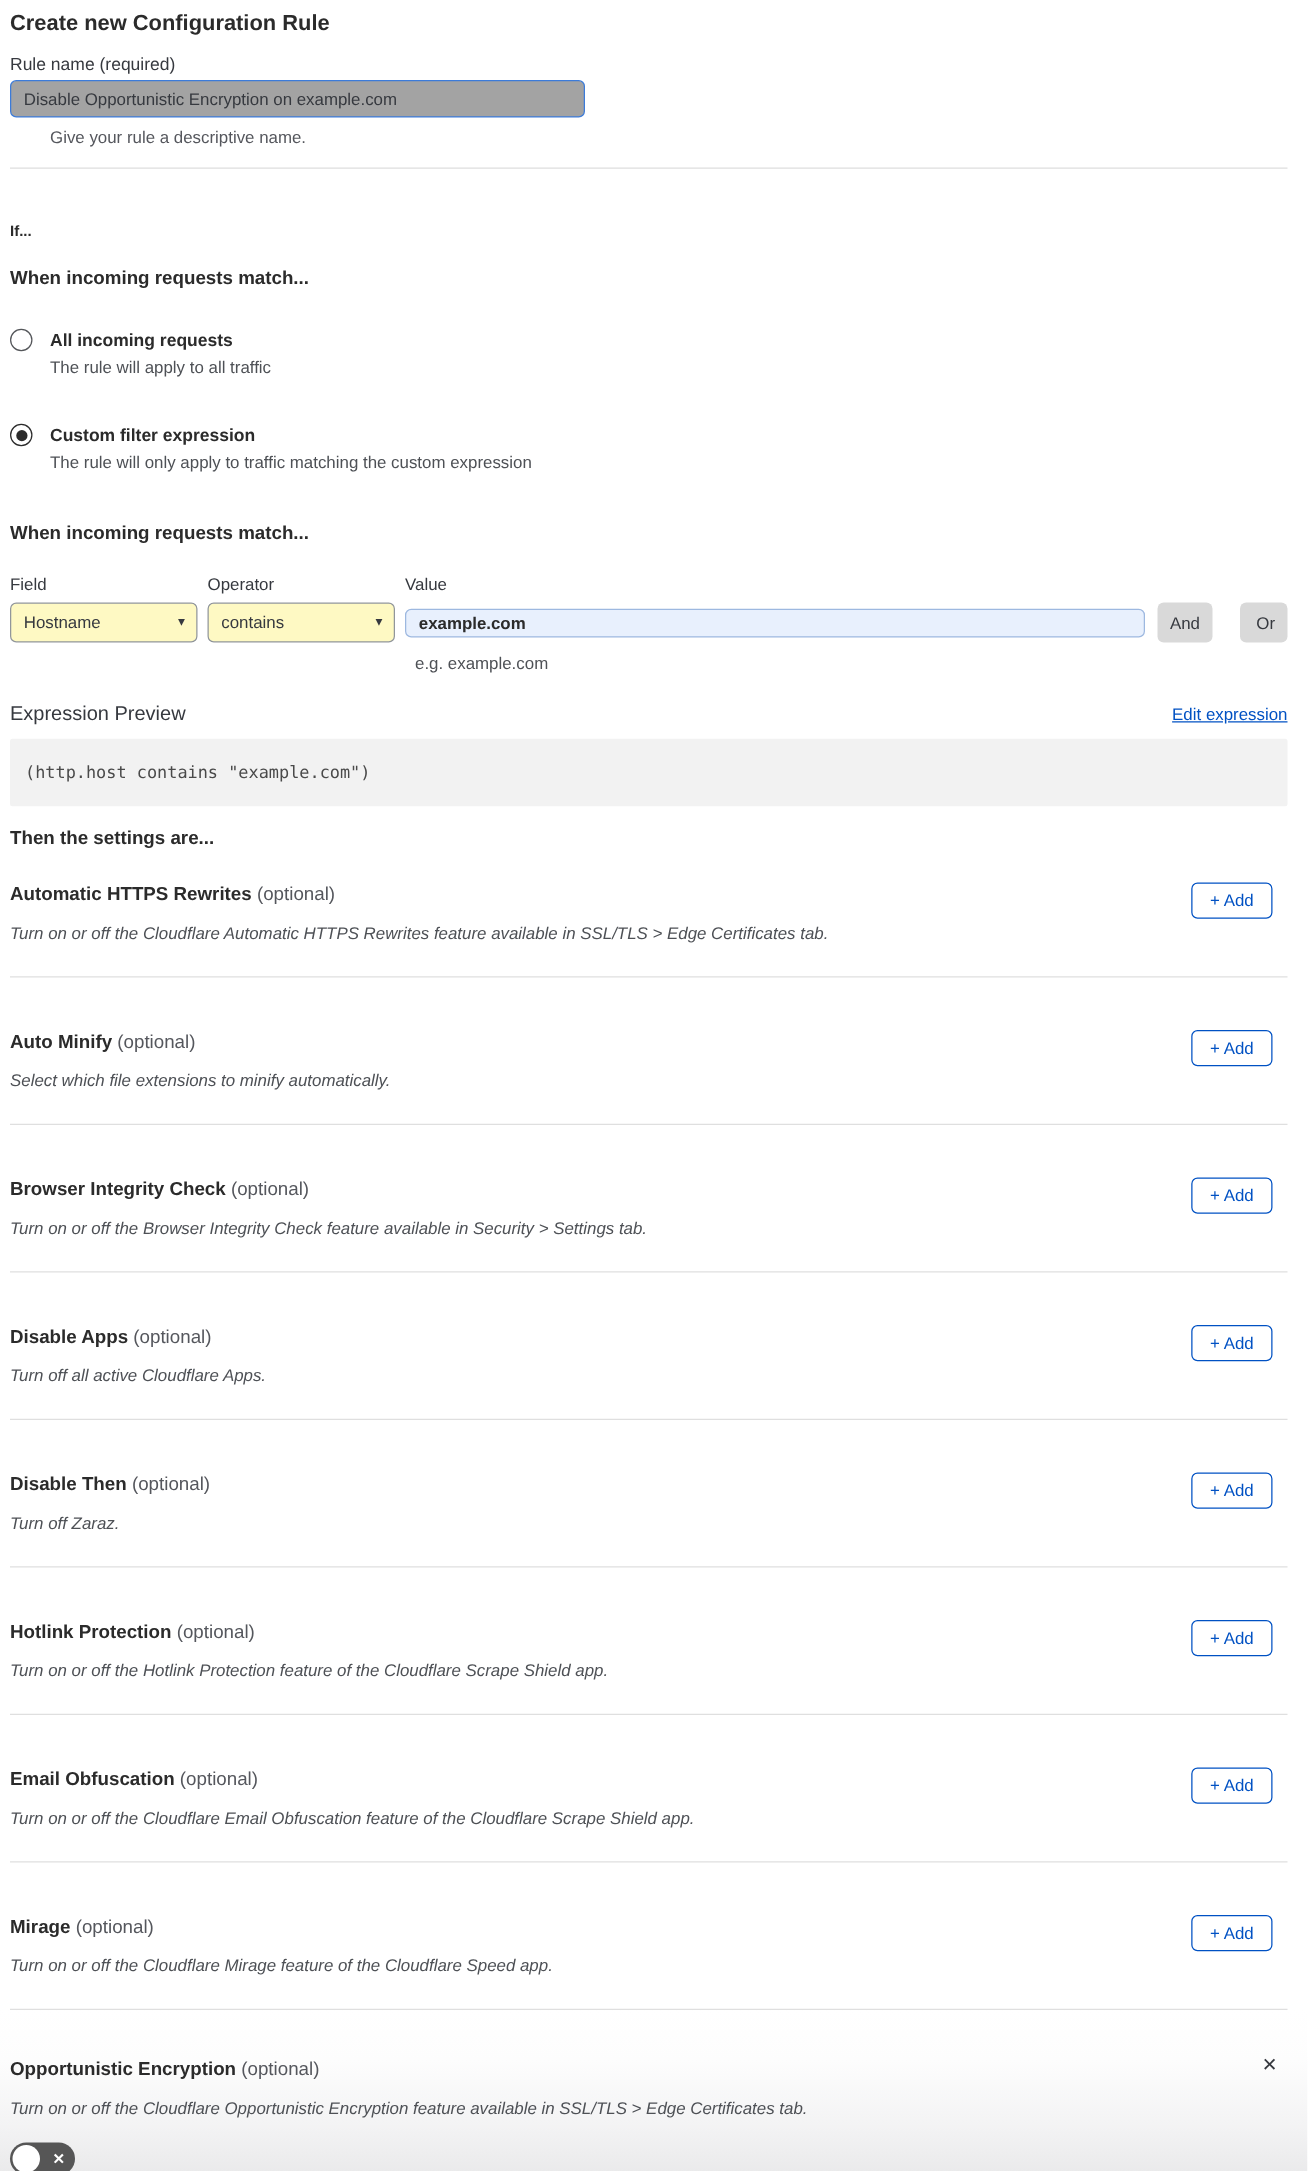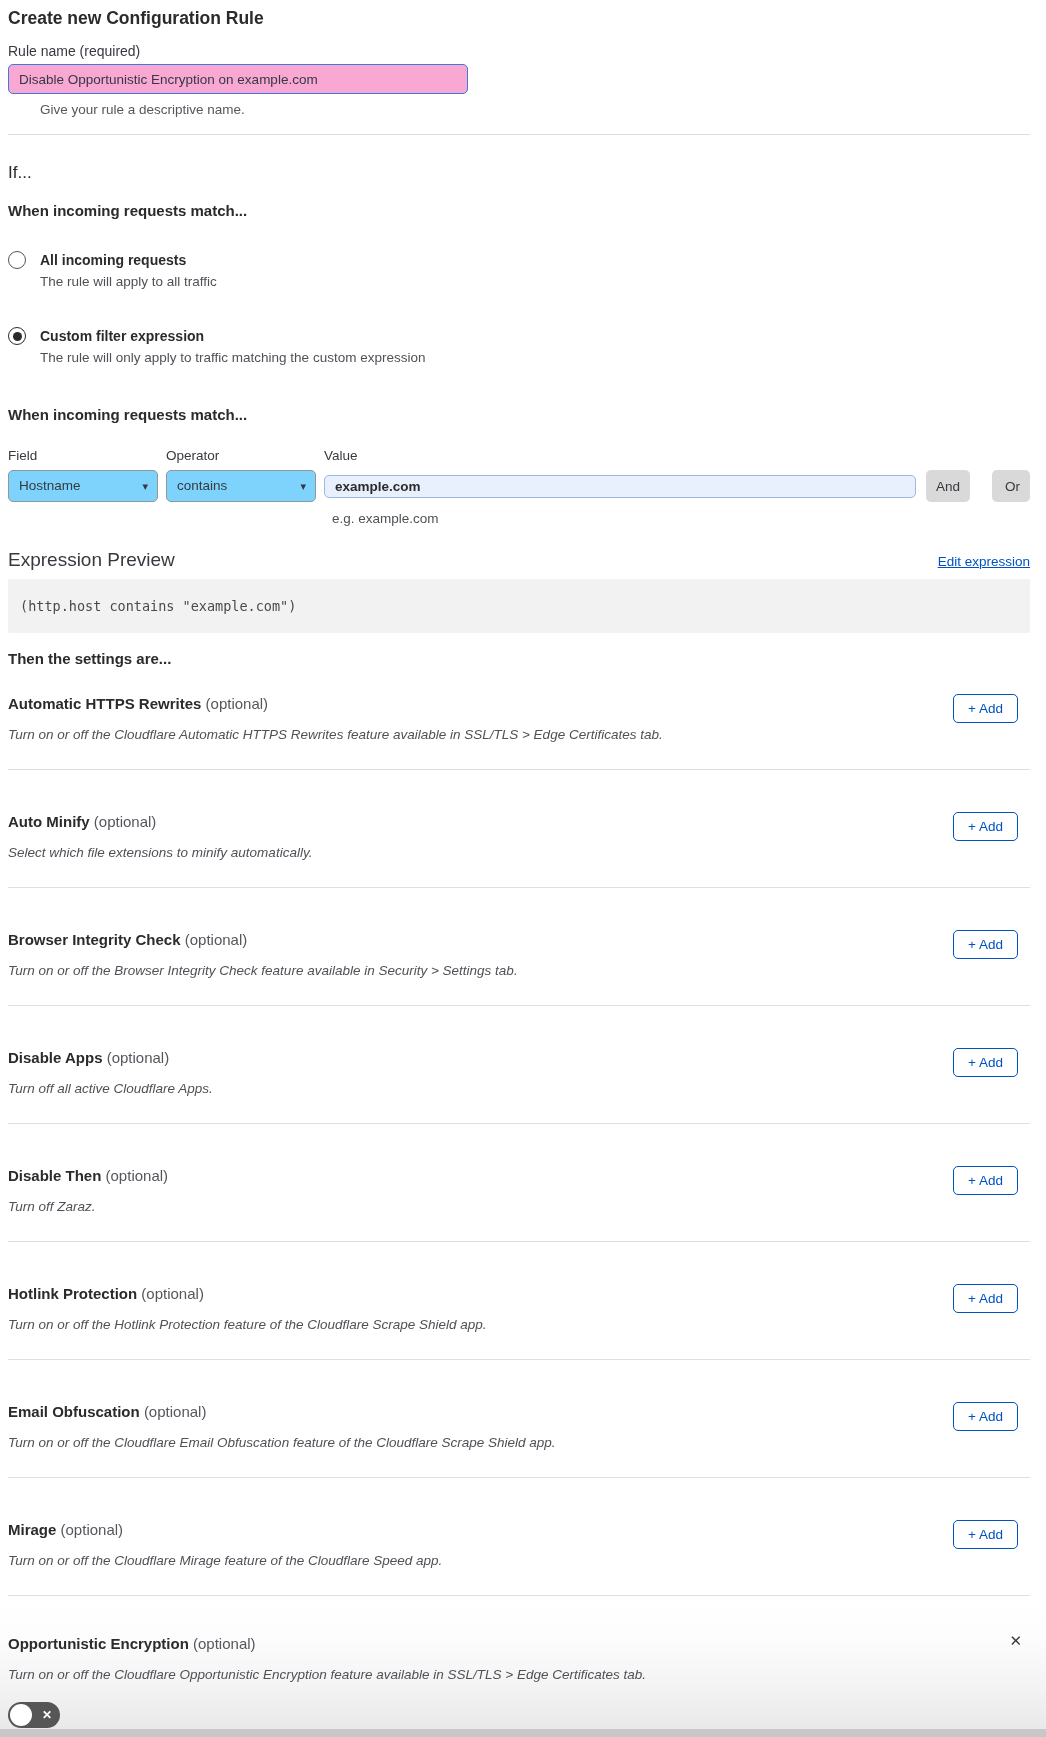--- a/index.html
+++ b/index.html
@@ -12,27 +12,27 @@
   }
   .inner { padding: 6px 16px 0 8px; }
 
   .page-title { font-size: 17.5px; font-weight: bold; line-height: 24px; color: #2b2b2b; }
 
   .field-label { margin-top: 12px; font-size: 14px; line-height: 18px; color: #36393f; }
   .rule-name-input {
     display: block; margin-top: 4px; width: 460px; height: 30px;
     border: 1.5px solid #3c7bd9; border-radius: 5px; padding: 0 10px;
     font-family: "Liberation Sans", sans-serif; font-size: 13.5px; color: #36393f;
-    outline: none; background: #f9a8d4;
+    outline: none; background: #a3a3a3;
   }
   .help-text { margin-top: 7px; font-size: 13.5px; line-height: 17px; color: #55575d; margin-left: 32px; }
 
   .divider { margin-top: 16px; border-top: 1px solid #dedede; height: 0; }
 
-  .h1 { margin-top: 26px; font-size: 17px; font-weight: normal; line-height: 24px; color: #2b2b2b; }
+  .h1 { margin-top: 38px; font-size: 12px; font-weight: bold; line-height: 24px; color: #2b2b2b; }
   .h2 { margin-top: 16px; font-size: 15px; font-weight: bold; line-height: 20px; color: #2b2b2b; }
 
   .radio-item { position: relative; padding-left: 32px; margin-top: 30px; }
   .radio-item + .radio-item { margin-top: 36px; }
   .radio-circle {
     position: absolute; left: 0; top: 0;
     width: 18px; height: 18px; border-radius: 50%;
     border: 1.5px solid #54565a; background: #fff;
   }
   .radio-item.selected .radio-circle { border-color: #2b2b2b; }
@@ -44,21 +44,21 @@
   .radio-label { font-size: 14px; font-weight: bold; line-height: 18px; color: #2b2b2b; }
   .radio-desc { margin-top: 4px; font-size: 13.5px; line-height: 18px; color: #4e5156; }
 
   .builder-heading { margin-top: 38px; }
   .builder-labels { display: flex; margin-top: 22px; font-size: 13.5px; line-height: 17px; color: #36393f; }
   .builder-labels .lbl-field { width: 158px; }
   .builder-labels .lbl-operator { width: 158px; }
   .builder-row { display: flex; align-items: center; margin-top: 6px; }
   .select {
     position: relative; width: 150px; height: 32px;
-    border: 1px solid #91969b; border-radius: 5px; background: #7dd3fc;
+    border: 1px solid #91969b; border-radius: 5px; background: #fef9c3;
     font-size: 13.5px; color: #36393f; line-height: 30px; padding: 0 26px 0 10px;
     cursor: pointer; white-space: nowrap; overflow: hidden;
   }
   .select .caret {
     position: absolute; right: 9px; top: 0; line-height: 30px;
     font-size: 11px; color: #36393f;
   }
   .sel-operator { margin-left: 8px; }
   .value-input {
     margin-left: 8px; flex: 1; height: 23px;
@@ -70,21 +70,21 @@
     margin-left: 10px; height: 32px; padding: 0 10px; min-width: 42px;
     background: #d9d9d9; border: none; border-radius: 5px;
     font-family: "Liberation Sans", sans-serif; font-size: 13.5px; color: #36393f;
     cursor: pointer;
     text-align: right;
   }
   .btn-gray.or { margin-left: 22px; min-width: 38px; }
   .value-hint { margin-top: 8px; margin-left: 324px; font-size: 13.5px; line-height: 17px; color: #4e5156; }
 
   .preview-row { display: flex; justify-content: space-between; align-items: baseline; margin-top: 24px; }
-  .preview-label { font-size: 19px; line-height: 18px; color: #36393f; }
+  .preview-label { font-size: 16px; line-height: 18px; color: #36393f; }
   .edit-link { font-size: 13.5px; color: #0051c3; text-decoration: underline; cursor: pointer; }
   .code-block {
     margin-top: 10px; background: #f2f2f2; border-radius: 2px;
     padding: 18px 12px; font-family: "DejaVu Sans Mono", monospace;
     font-size: 13.5px; line-height: 18px; color: #4a4a4a;
   }
 
   .then-heading { margin-top: 16px; }
 
   .setting { position: relative; padding: 42px 0 25px; border-bottom: 1px solid #dfdfdf; }

